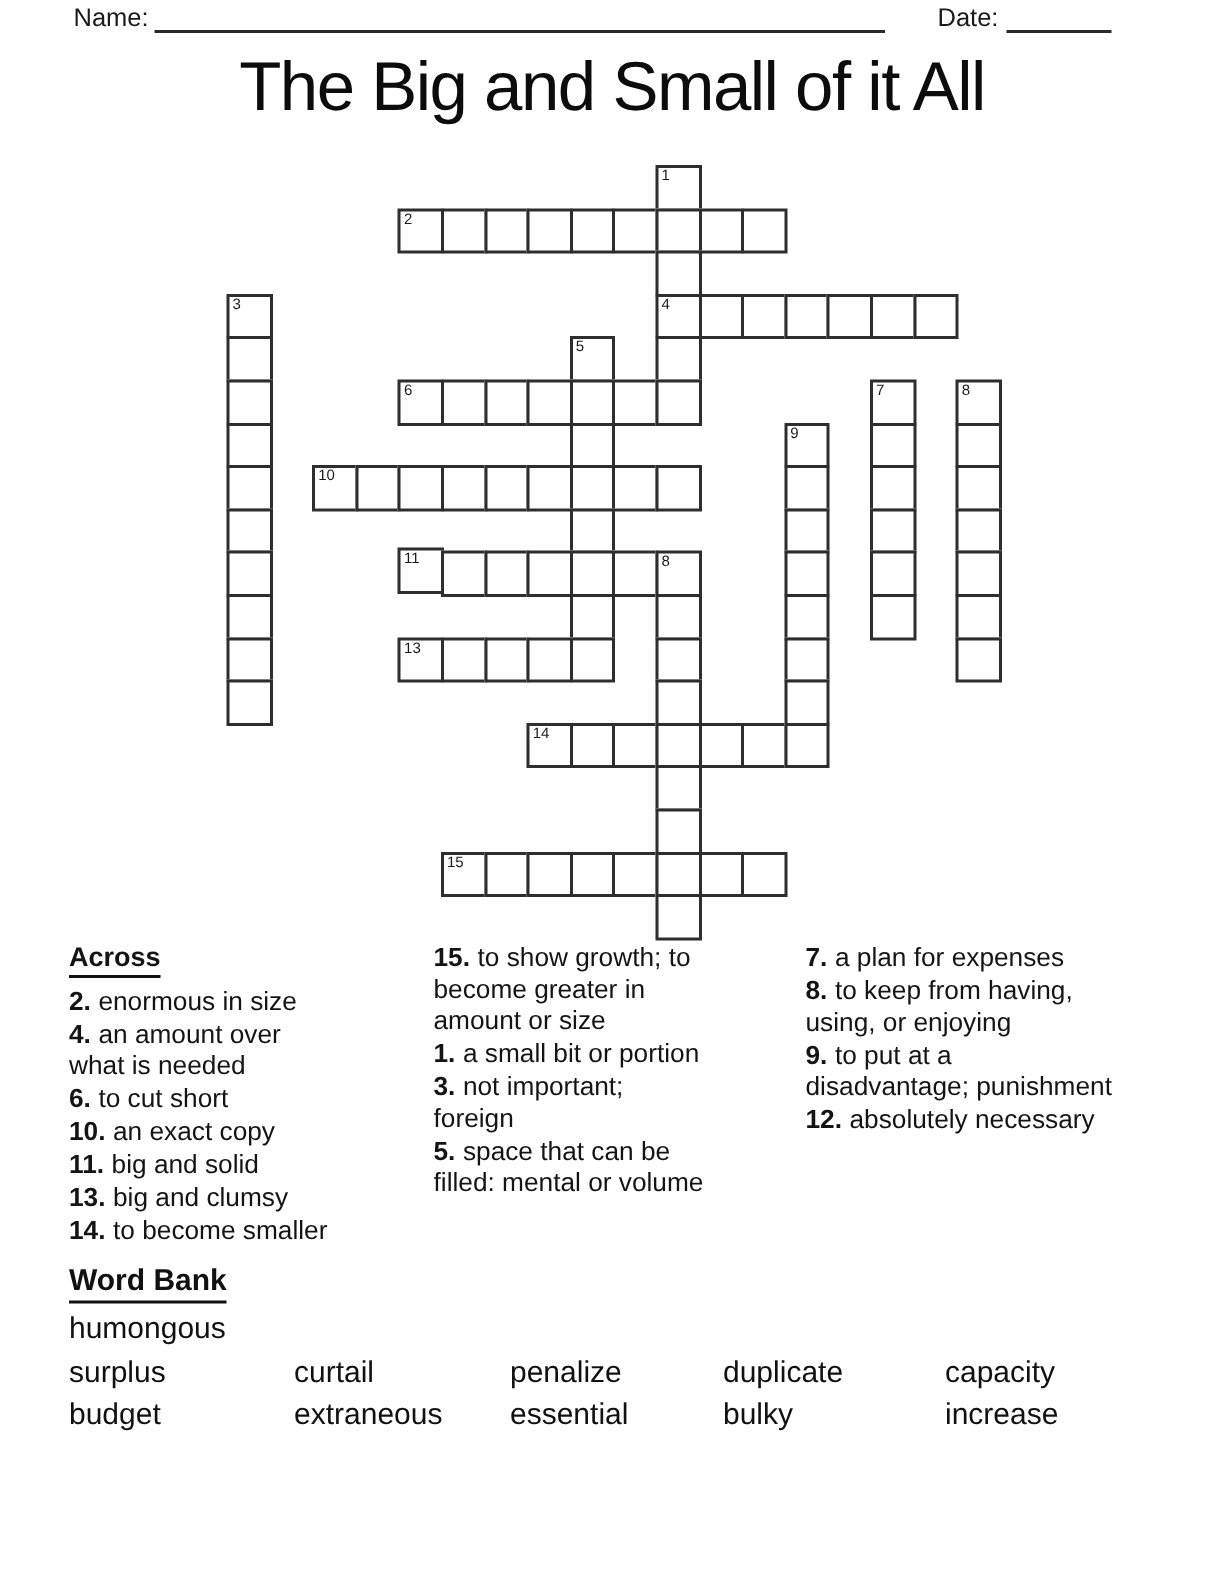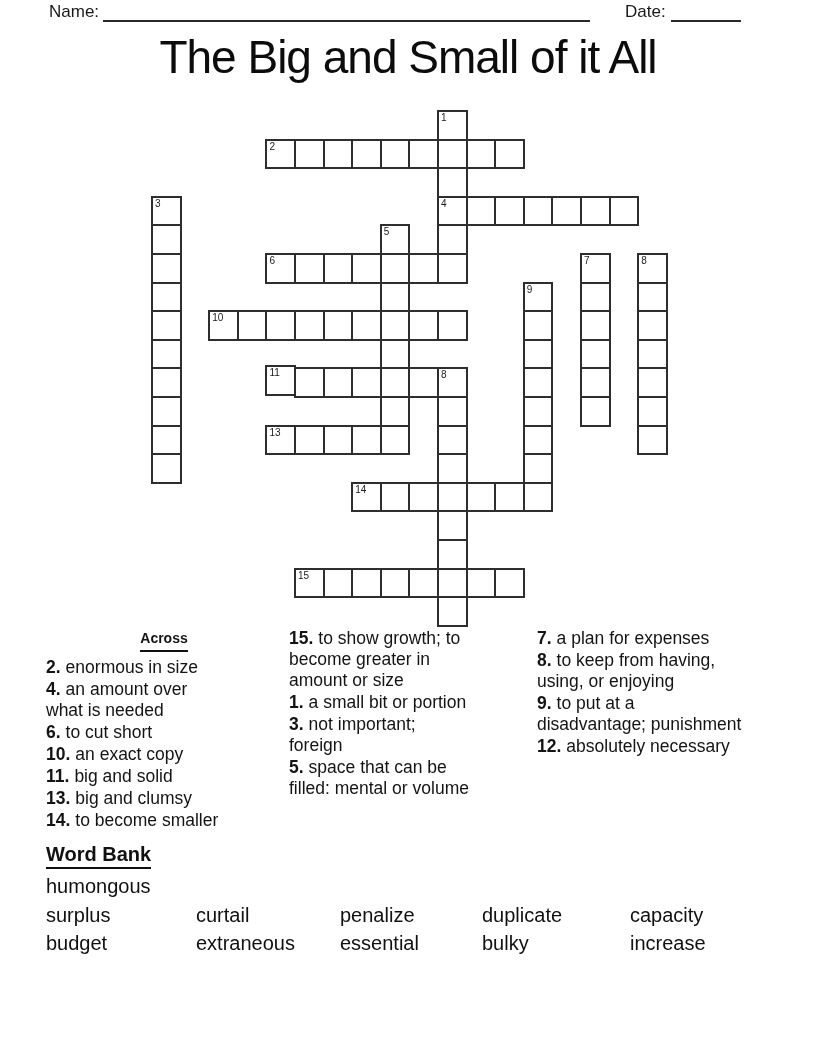--- a/index.html
+++ b/index.html
@@ -23,21 +23,21 @@
            color:#1a1a1a;font-weight:400;}
 
   
   .cluecol{font-size:17.5px;line-height:21px;color:#141414;}
   .c1{left:46px;top:628px;width:236px;}
   .c2{left:289px;top:628px;width:242px;}
   .c3{left:537px;top:628px;width:268px;}
   .clue{margin-bottom:1px;}
   .clue b{font-weight:700;margin-right:5px;}
   .clue span{white-space:pre-line;}
-  .sec-heading{font-size:14px;font-weight:700;margin-bottom:5px;text-align:center;}
+  .sec-heading{font-size:18px;font-weight:700;margin-bottom:5px;}
   .sec-heading span{display:inline-block;border-bottom:2px solid #111;padding-bottom:1px;}
 
   
   .wb-heading{left:46px;top:843px;font-size:20px;font-weight:700;}
   .wb-heading span{display:inline-block;border-bottom:2px solid #111;padding-bottom:1px;}
   .wb-rows{left:46px;top:872px;width:724px;font-size:20px;}
   .wb-row{display:flex;height:28.5px;line-height:28.5px;}
   .wb-row span{display:inline-block;}
   .wb-row span:nth-child(1){width:150px;}
   .wb-row span:nth-child(2){width:144px;}

